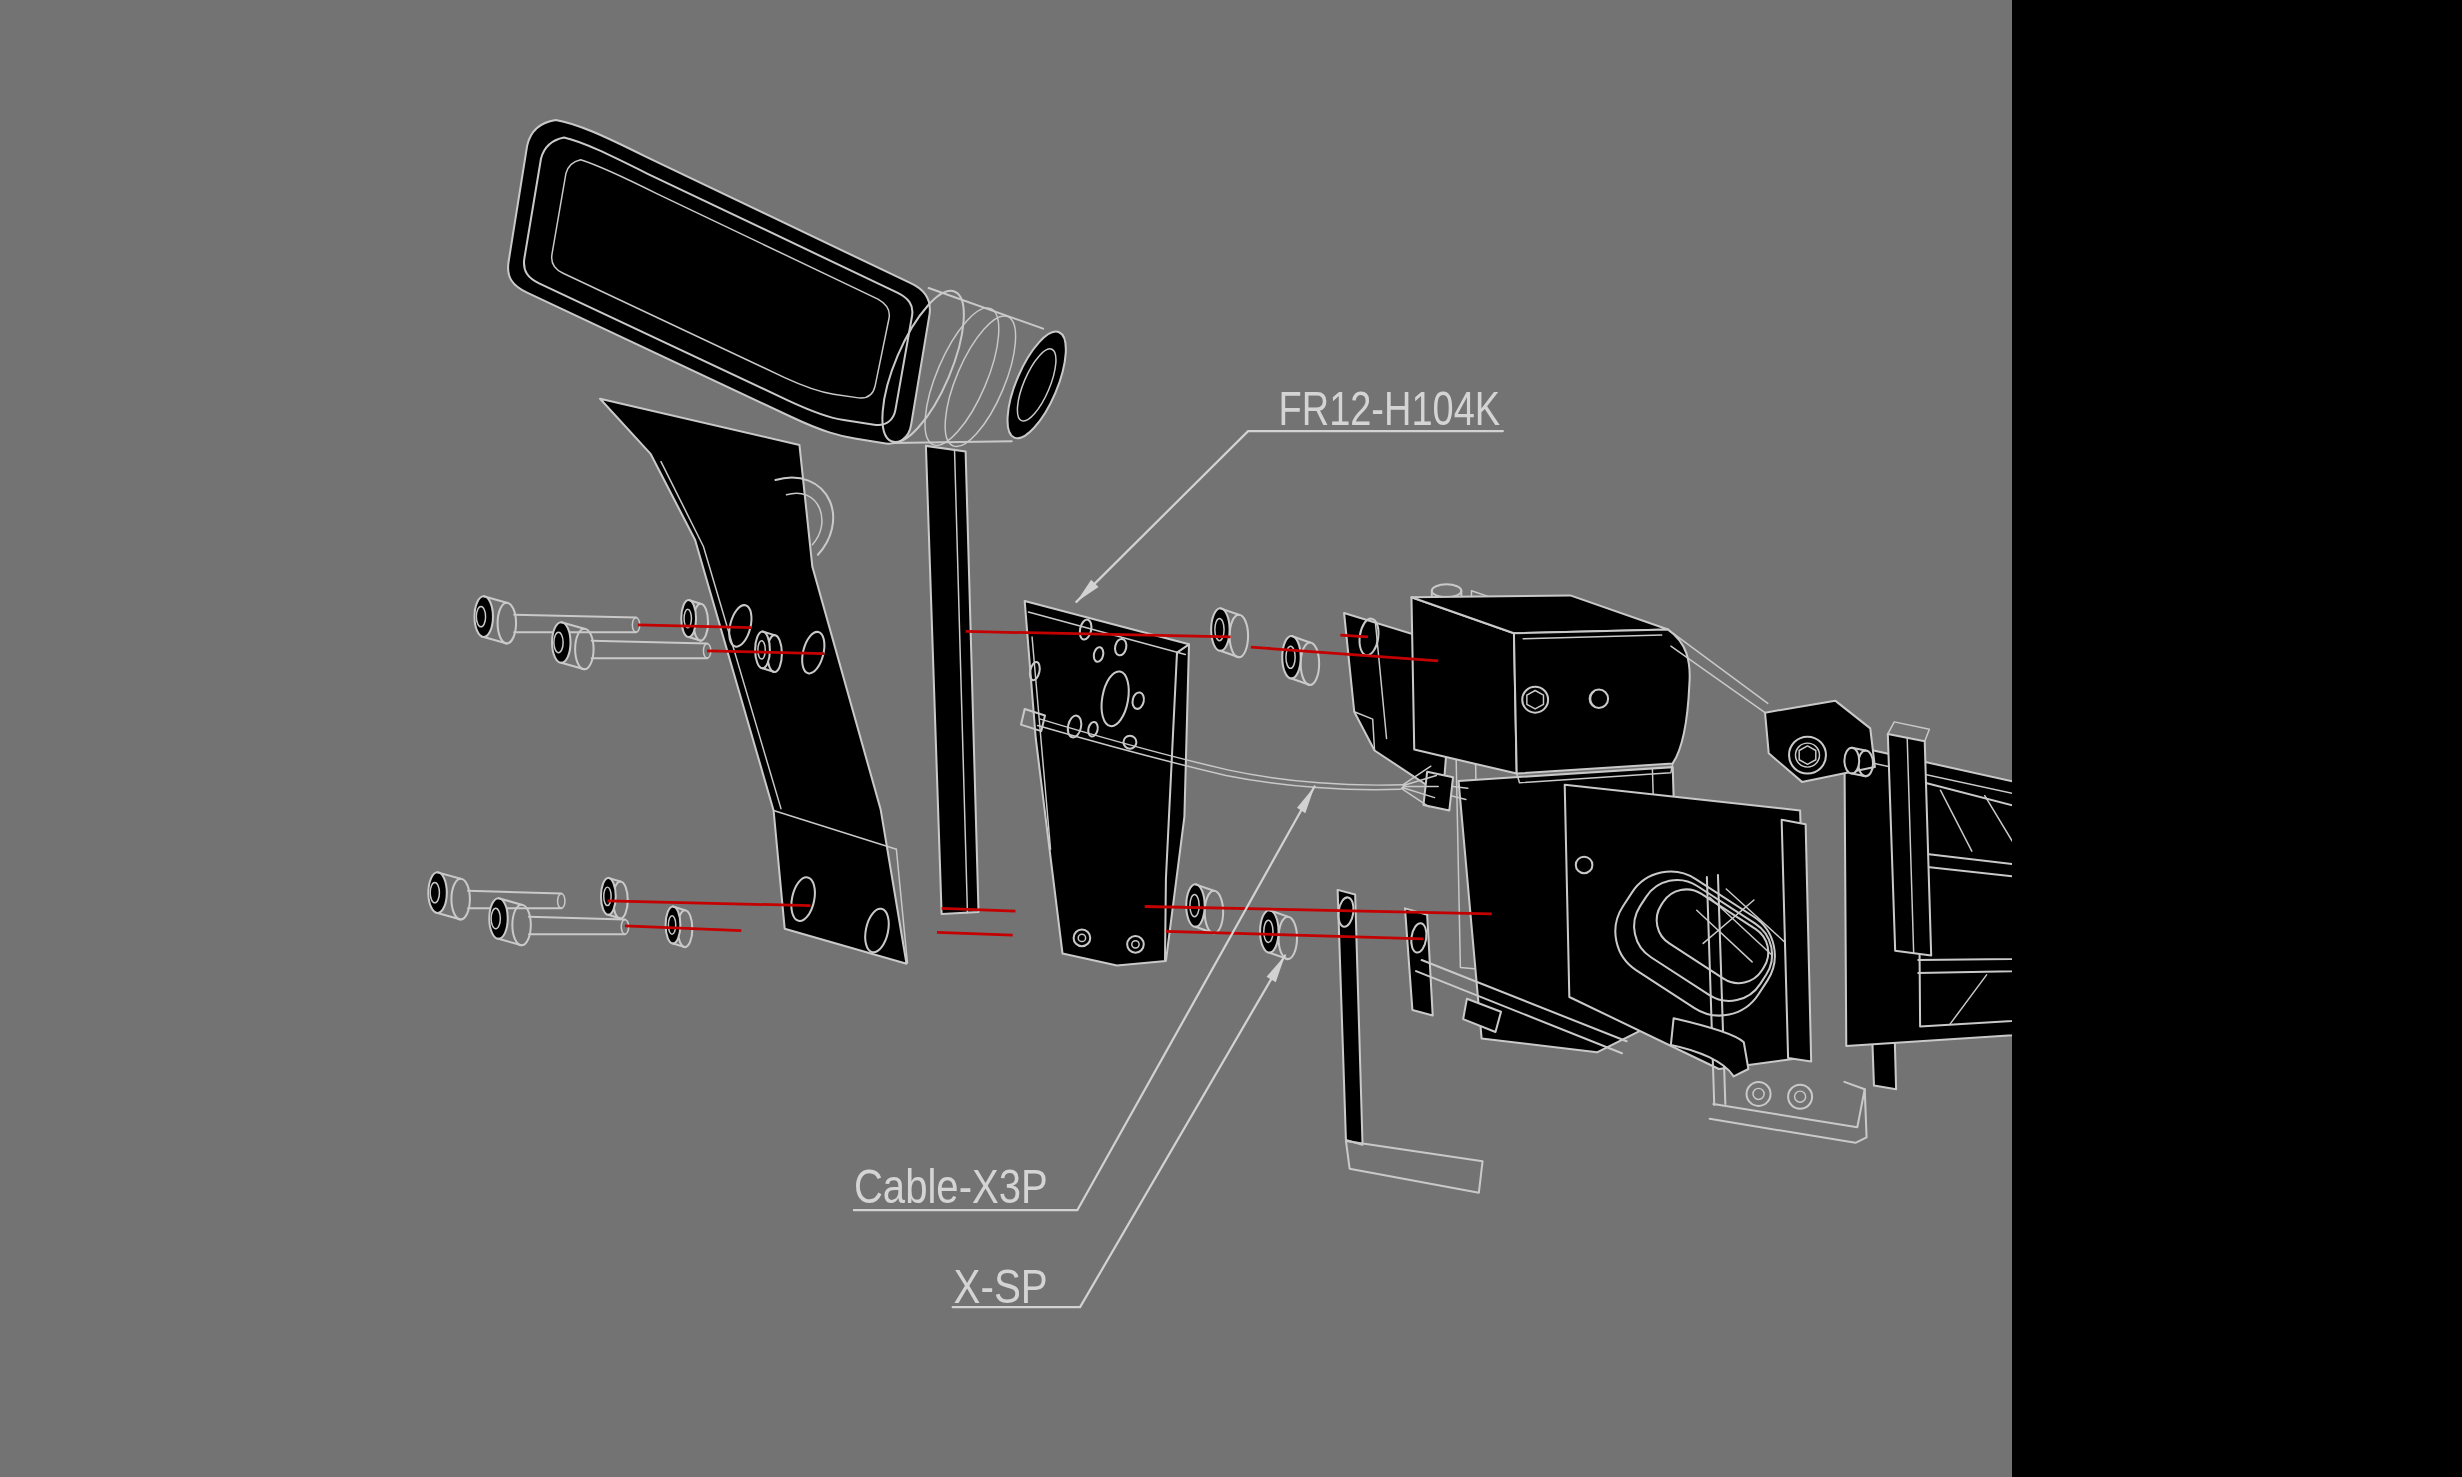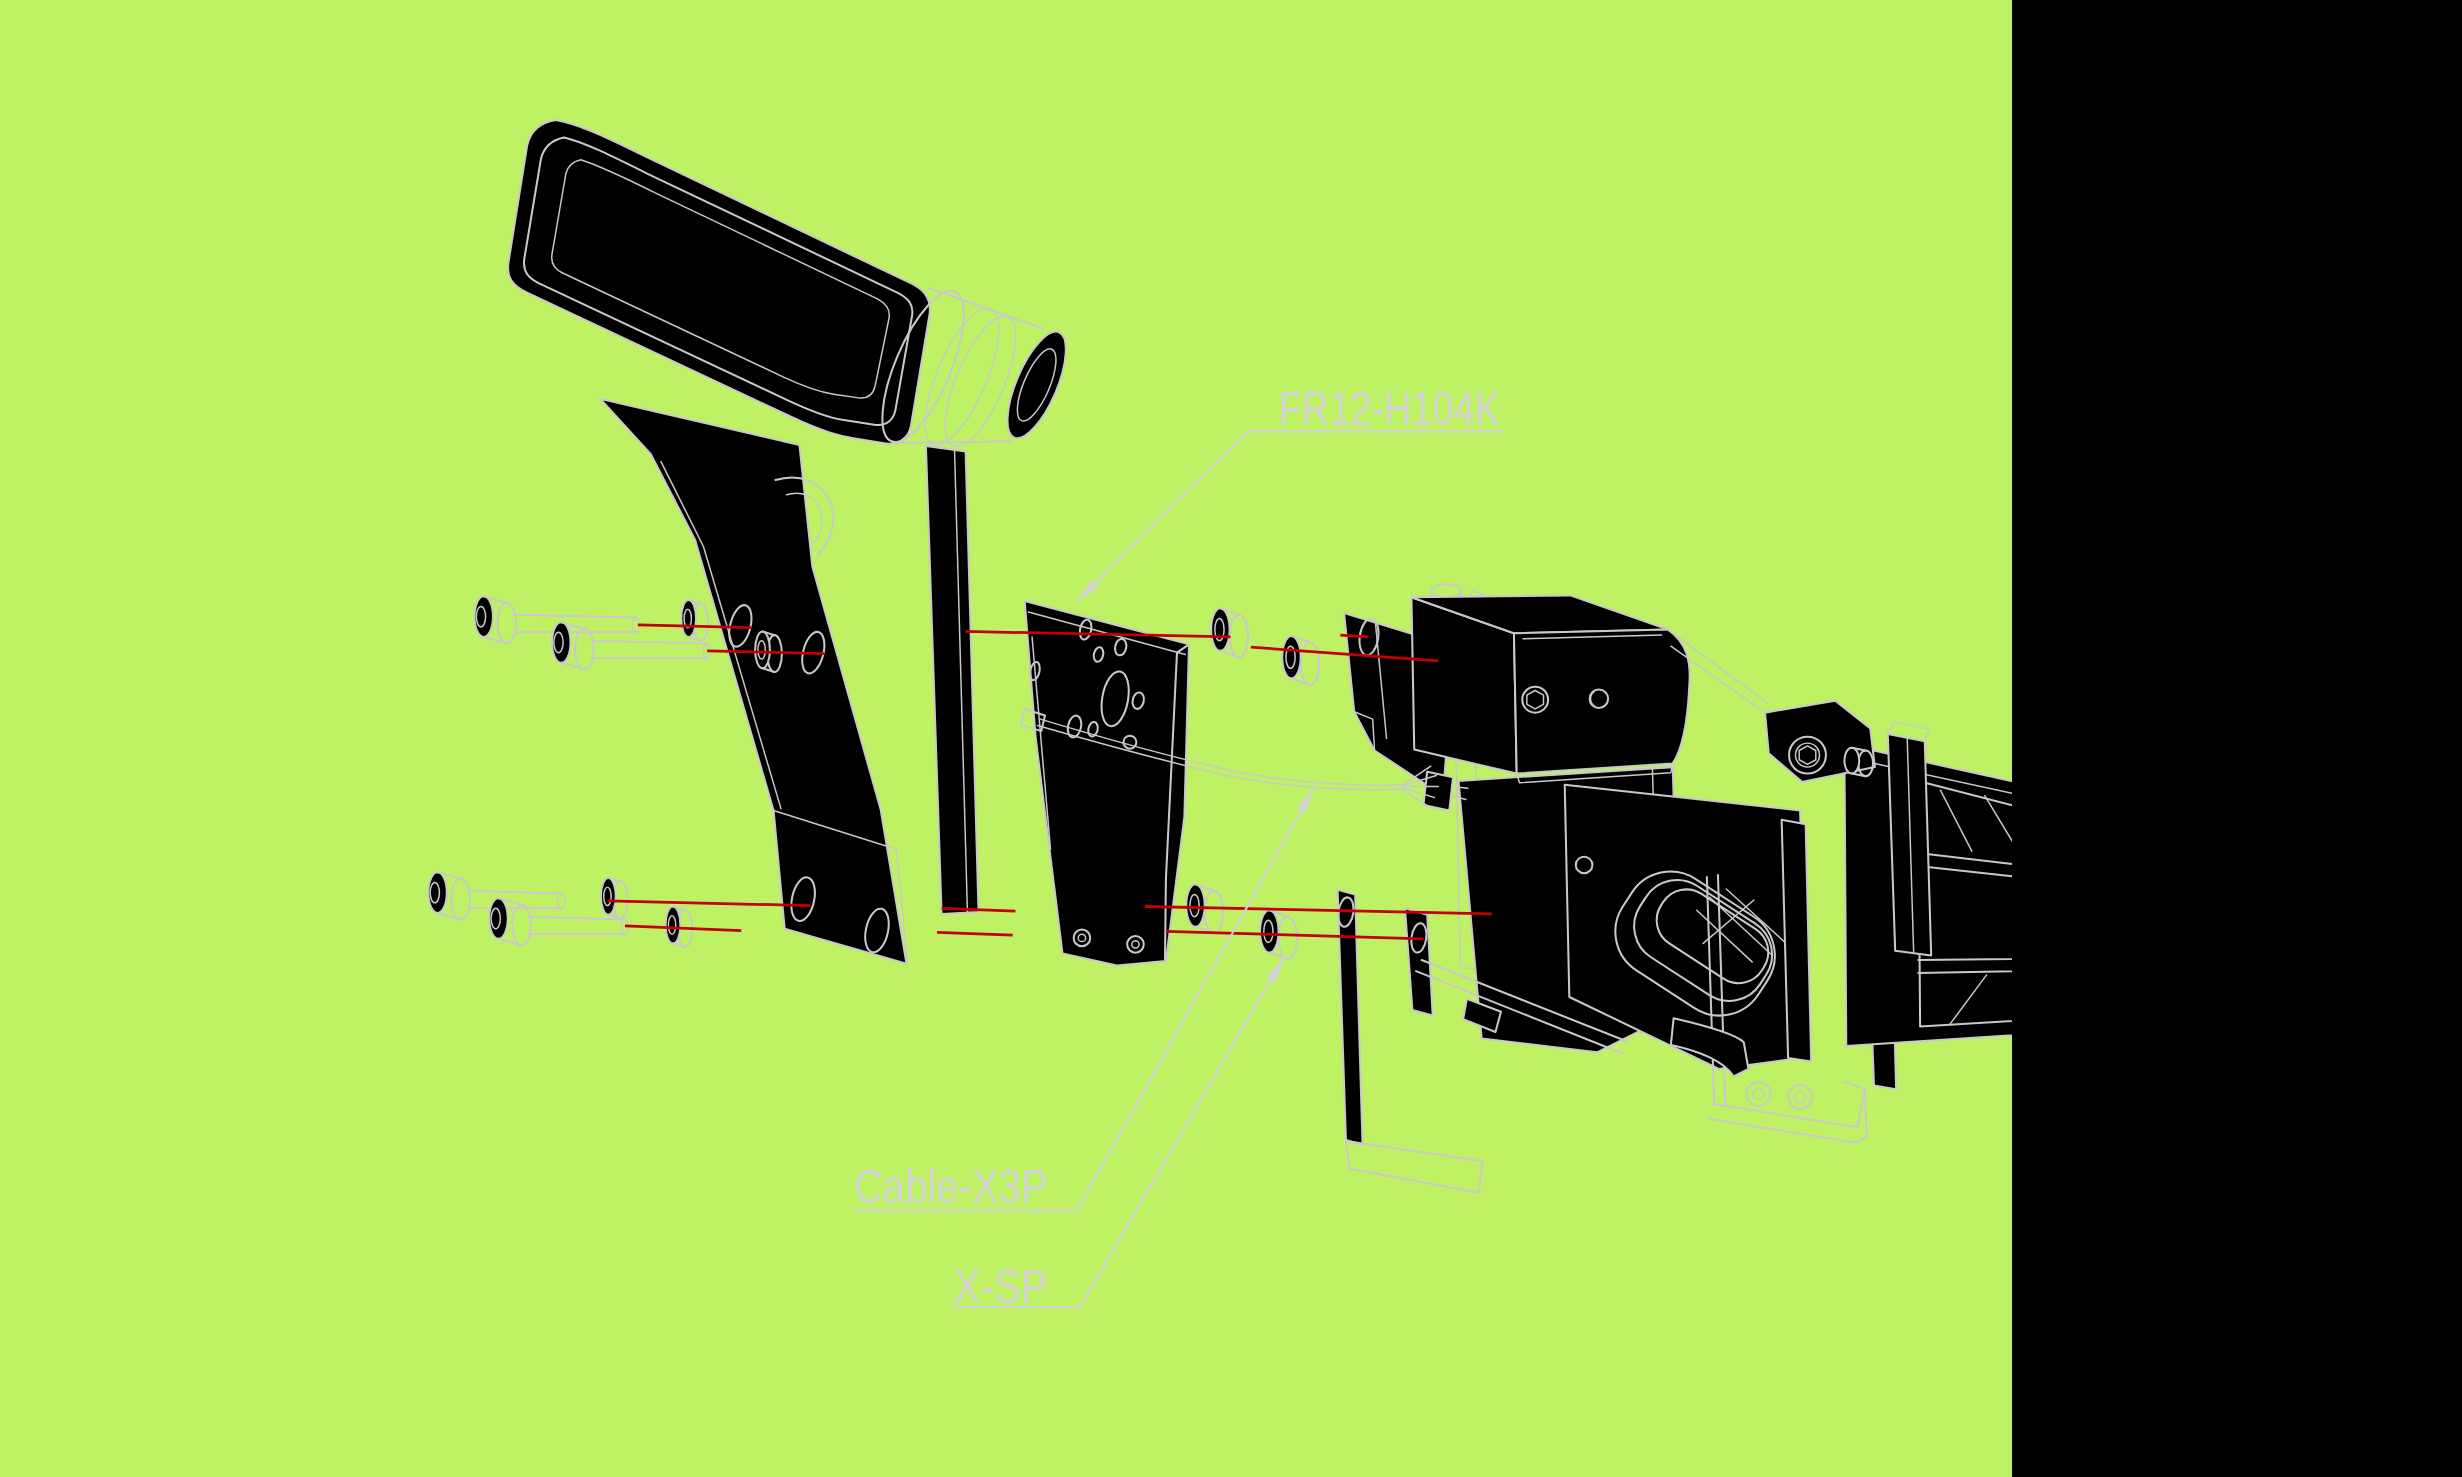--- a/index.html
+++ b/index.html
@@ -1,16 +1,16 @@
 <!DOCTYPE html>
 <html style="font-size:14.8px"><head>
 <meta charset="utf-8">
 <style>
   html,body{margin:0;padding:0;background:#000;}
-  .stage{position:relative;width:2012px;height:1477px;background:#bef264;overflow:hidden;}
+  .stage{position:relative;width:2012px;height:1477px;background:#737373;overflow:hidden;}
   svg{display:block;}
   .w  {fill:none;stroke:#c9c9c9;stroke-width:2.2;stroke-linejoin:round;stroke-linecap:round;}
   .wf {fill:#000;stroke:#c9c9c9;stroke-width:2.2;stroke-linejoin:round;stroke-linecap:round;}
   .t  {fill:none;stroke:#c9c9c9;stroke-width:1.6;stroke-linejoin:round;stroke-linecap:round;}
   .red{fill:none;stroke:#c40000;stroke-width:3;stroke-linecap:butt;}
   .leader{fill:none;stroke:#d2d2d2;stroke-width:2.4;stroke-linecap:round;}
   .arrow{fill:#d2d2d2;stroke:none;}
   .lbl{fill:#d4d4d4;font-family:"Liberation Sans",sans-serif;font-size:52px;}
 </style>
 </head>

